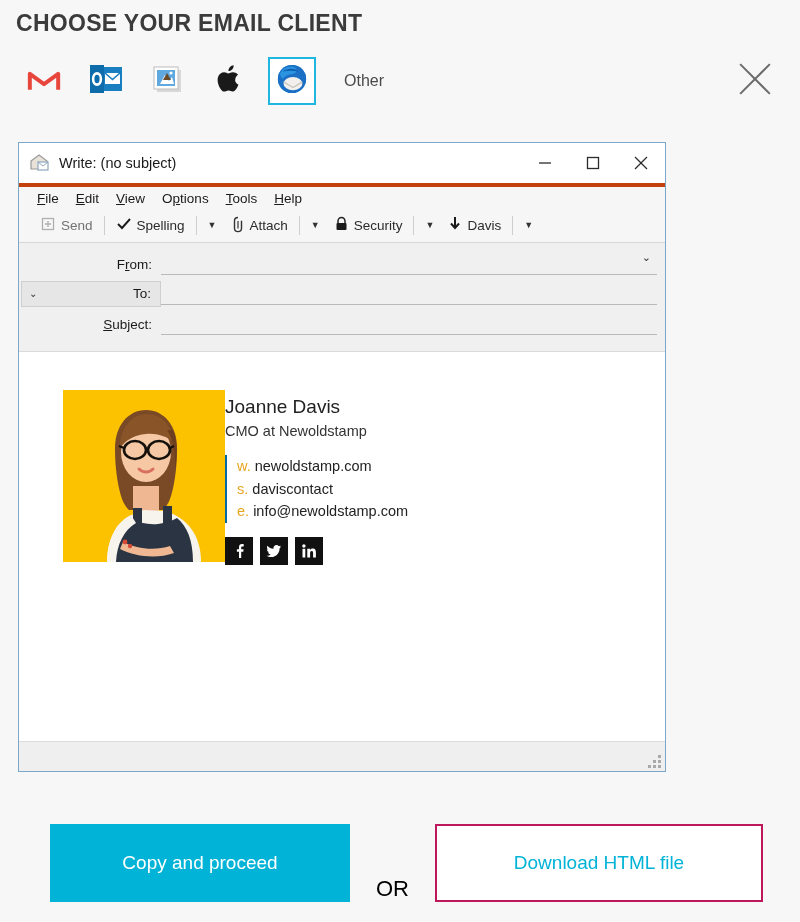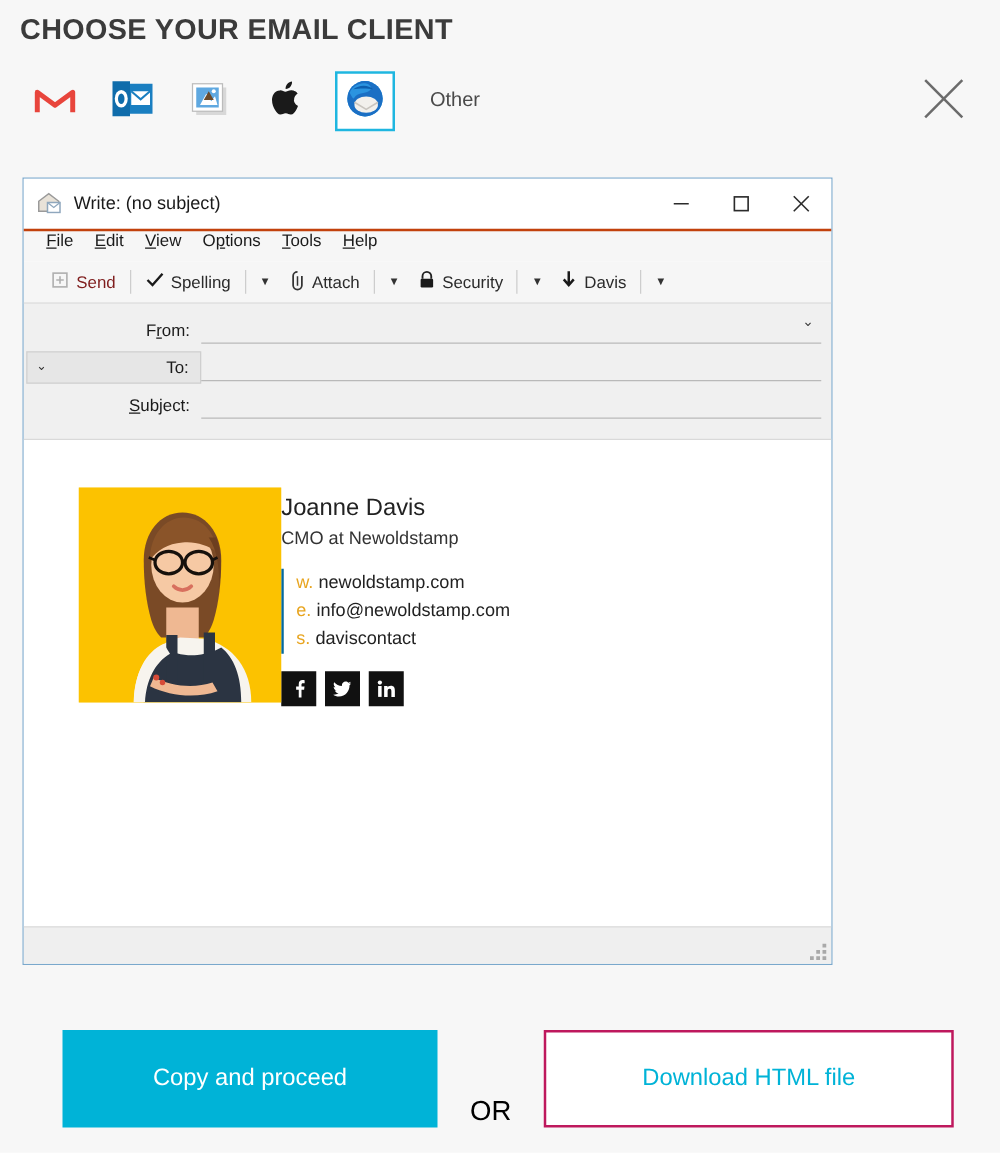--- a/index.html
+++ b/index.html
@@ -104,25 +104,25 @@
   .win-btn {
     width: 48px;
     display: flex; align-items: center; justify-content: center;
     cursor: pointer;
   }
   .win-btn svg { display: block; }
 
   .menubar {
     height: 26px;
     display: flex;
-    align-items: flex-start;
+    align-items: center;
     gap: 17px;
     padding-left: 18px;
     background: #f6f6f6;
-    border-top: 2px solid #c2410c;
+    border-top: 4px solid #c2410c;
     font-size: 13.5px;
     color: #1a1a1a;
     flex: none;
   }
   .menubar span { cursor: pointer; }
   .menubar u { text-decoration: underline; }
 
   .toolbar {
     height: 34px;
     display: flex;
@@ -132,21 +132,21 @@
     padding-left: 14px;
     font-size: 13.5px;
     color: #2b2b2b;
     flex: none;
   }
   .tbtn {
     display: flex; align-items: center; gap: 5px;
     padding: 2px 7px;
     cursor: pointer;
   }
-  .tbtn.disabled { color: #7f1d1d; }
+  .tbtn.disabled { color: #737373; }
   .tsep {
     width: 1px; height: 19px;
     background: #cdcdcd;
     margin: 0 4px;
   }
   .tcaret {
     padding: 2px 7px;
     cursor: pointer;
     font-size: 9px;
     color: #333;
@@ -562,26 +562,26 @@
         <div class="sig-right">
           <div class="sig-name">Joanne Davis</div>
           <div class="sig-role">CMO at Newoldstamp</div>
 
           <div class="sig-contacts">
             <div class="sig-line">
               <span class="sig-key">w.</span>
               <span>newoldstamp.com</span>
             </div>
             <div class="sig-line">
+              <span class="sig-key">s.</span>
+              <span>daviscontact</span>
+            </div>
+            <div class="sig-line">
               <span class="sig-key">e.</span>
               <span>info@newoldstamp.com</span>
-            </div>
-            <div class="sig-line">
-              <span class="sig-key">s.</span>
-              <span>daviscontact</span>
             </div>
           </div>
 
           <div class="sig-social">
             <div class="soc">
               <svg width="16" height="16" viewBox="0 0 16 16">
                   <path d="M10.2 15V8.7h2.1l0.3-2.5h-2.4V4.7c0-0.7 0.2-1.2 1.2-1.2h1.3V1.2C12.5 1.1 11.8 1 11 1 9.2 1 8 2.1 8 4.3v1.9H5.9v2.5H8V15z"></path>
                 </svg>
             </div>
             <div class="soc">

